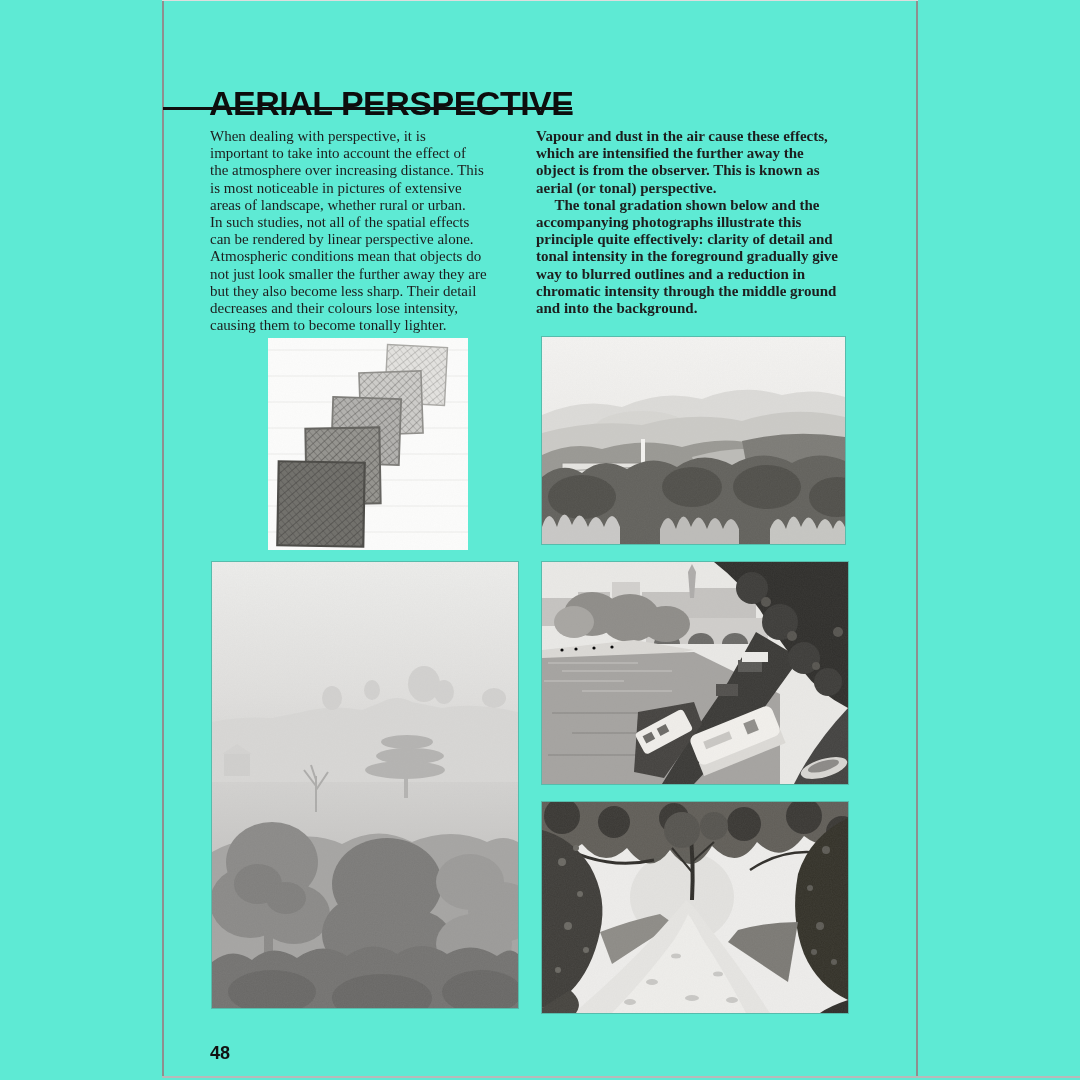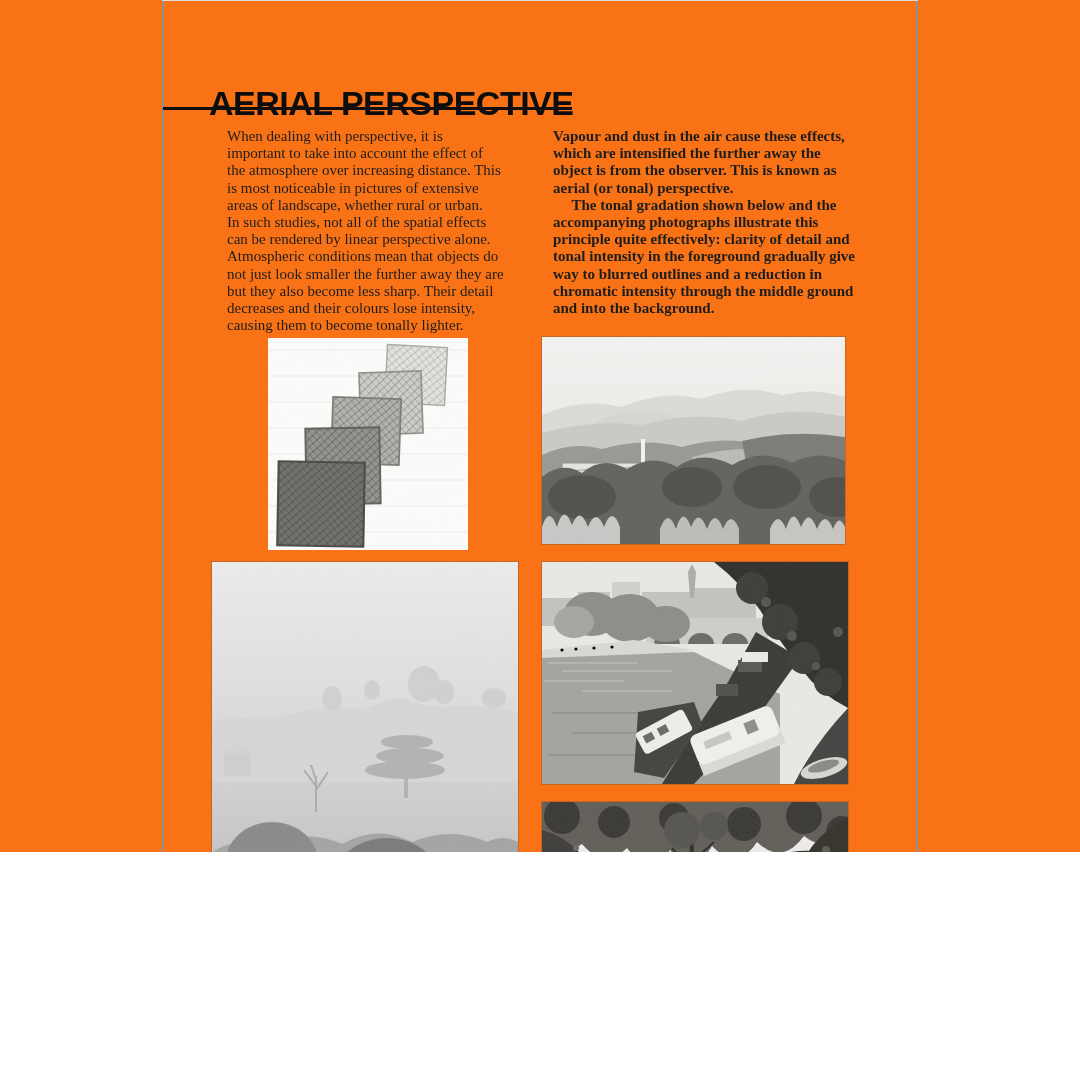--- a/index.html
+++ b/index.html
@@ -1,26 +1,26 @@
 <!DOCTYPE html>
 <html><head>
 <meta charset="utf-8">
 <style>
   html,body{margin:0;padding:0;background:#ffffff;}
-  .canvas{position:relative;width:1080px;height:852px;background:#f97316;overflow:hidden;
+  .canvas{position:relative;width:1080px;height:1080px;background:#5eead4;overflow:hidden;
           font-family:"Liberation Serif",serif;color:#1b1b1b;}
   .edge{position:absolute;background:#8f8f8f;}
   .edge.left{left:162px;top:0;width:2px;height:1078px;}
   .edge.right{left:916px;top:0;width:2px;height:1078px;}
   .edge.top{left:162px;top:0;width:756px;height:1px;background:#dedede;}
   .edge.bottom{left:162px;top:1076px;width:918px;height:2px;background:#b9b9b9;}
   .title{position:absolute;left:209px;top:62px;font-family:"Liberation Sans",sans-serif;
          font-weight:bold;font-size:34px;line-height:36px;letter-spacing:-.5px;color:#0d0d0d;}
   .title-rule{position:absolute;left:163px;top:107px;width:409px;height:3px;background:#0f0f0f;}
-  .col{position:absolute;top:128px;font-size:15px;line-height:17.2px;white-space:pre;color:#1d1d1d;margin-left:17px;}
+  .col{position:absolute;top:128px;font-size:15px;line-height:17.2px;white-space:pre;color:#1d1d1d;}
   .col.leftcol{left:210px;}
   .col.rightcol{left:536px;font-weight:bold;}
   .fig{position:absolute;}
   .fig svg{display:block;}
   .photo{box-shadow:0 0 0 1px rgba(70,70,70,.28);}
   .pageno{position:absolute;left:210px;top:1043px;font-family:"Liberation Sans",sans-serif;
           font-weight:bold;font-size:18px;color:#111;}
   .defs-holder{position:absolute;width:0;height:0;overflow:hidden;}
 </style>
 </head>

